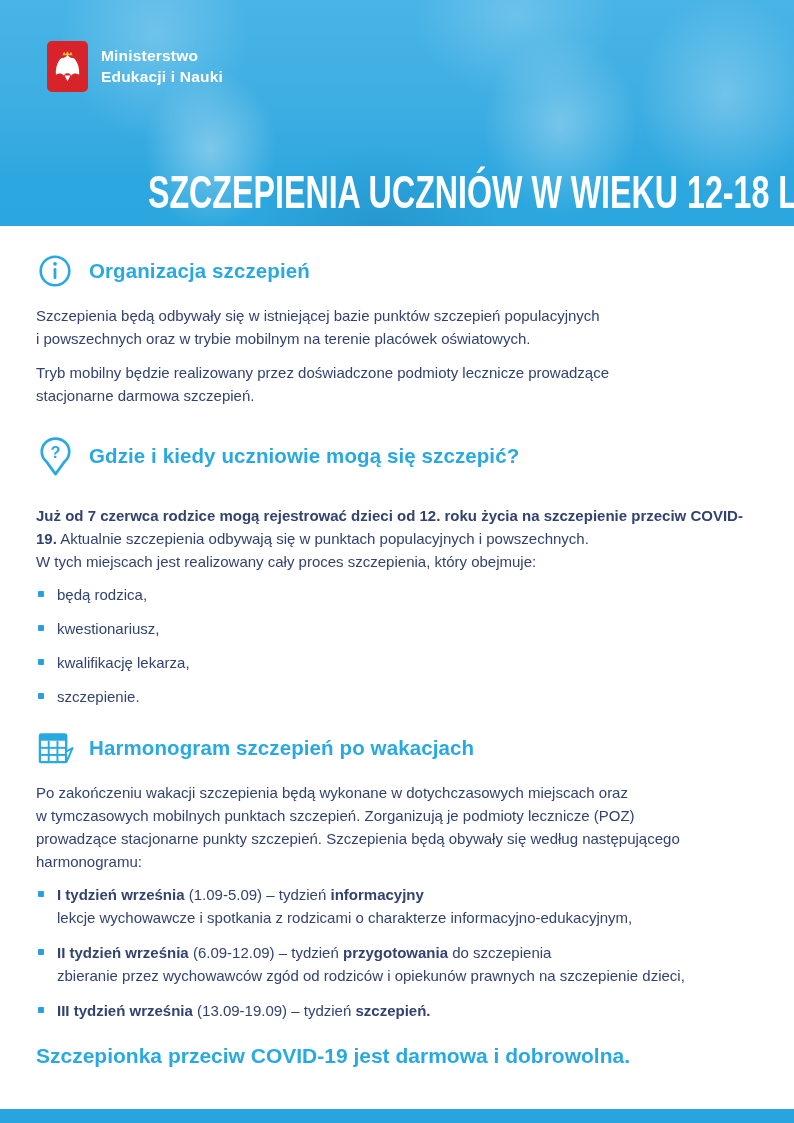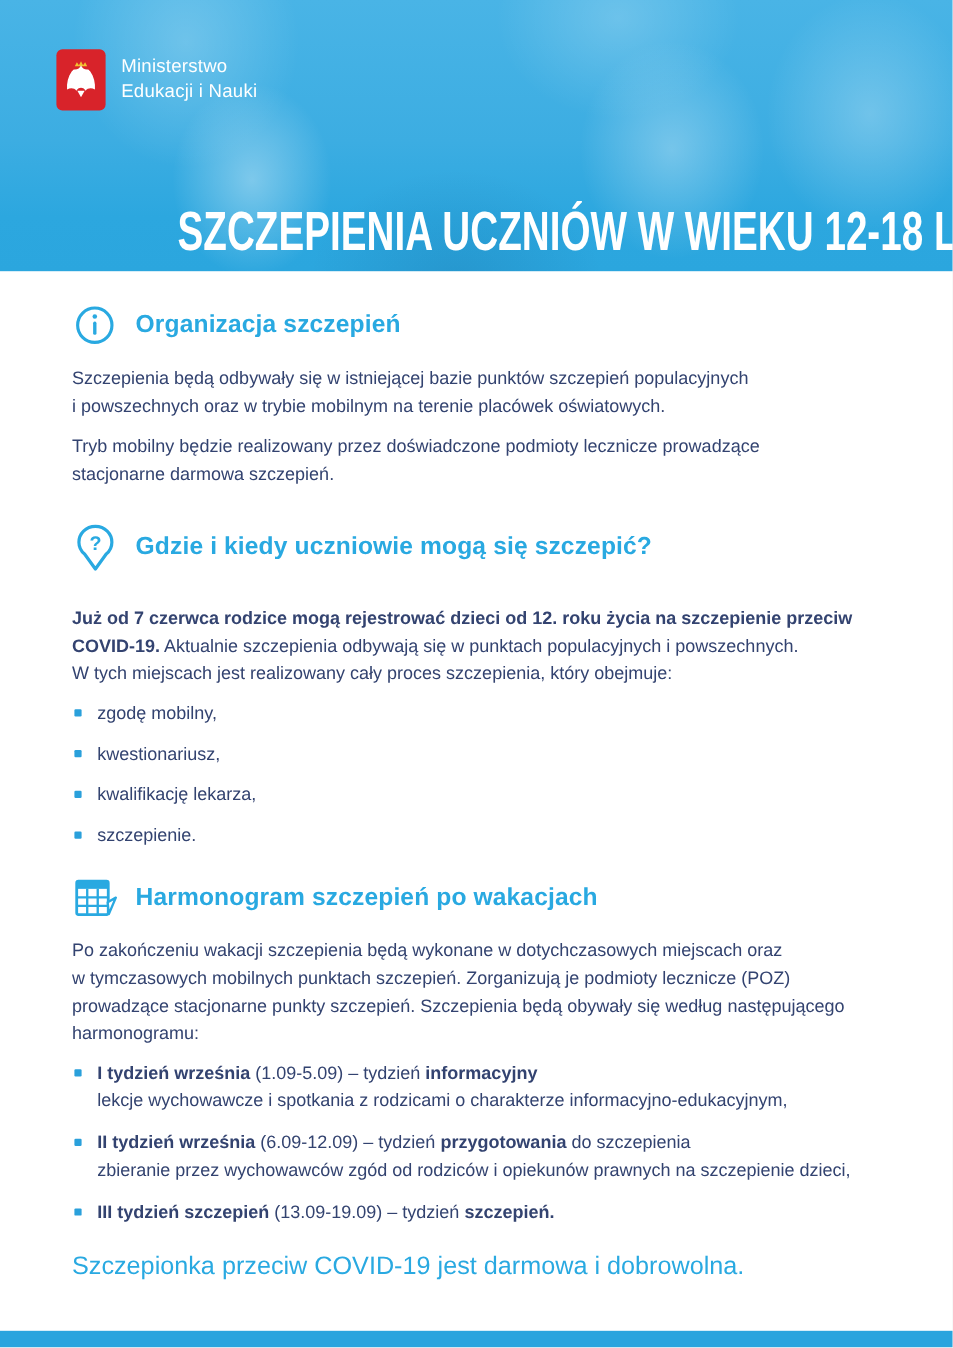--- a/index.html
+++ b/index.html
@@ -31,21 +31,21 @@
     position:absolute; top:41px; left:47px;
     display:flex; align-items:center; gap:13px;
   }
   .crest {
     width:41px; height:51px;
     background:#d8232a;
     border-radius:5px;
     display:flex; align-items:center; justify-content:center;
   }
   .ministry-name {
-    color:#ffffff; font-size:15.5px; line-height:1.3; font-weight:400;
+    color:#ffffff; font-size:15.5px; line-height:1.3; font-weight:700;
     letter-spacing:.2px;
   }
   .hero-title {
     position:absolute; left:0; right:0; bottom:11px;
     text-align:center;
     color:#ffffff;
     font-size:46px; font-weight:700;
     line-height:1;
   }
   .condensed {
@@ -60,21 +60,21 @@
     height:66px;
     background:#ffffff;
     display:flex; align-items:center; justify-content:center;
   }
   .subtitle {
     color:#2ca7df;
     font-size:45px; font-weight:700; line-height:1;
   }
 
   
-  .content { padding:0 60px; font-size:15px; }
+  .content { padding:0 36px; font-size:15px; }
 
   .section-head {
     display:flex; align-items:center; gap:15px;
     margin-top:25px;
     color:#29a9e1;
   }
   .section-head .icon {
     width:38px; height:40px; flex:none;
     display:flex; align-items:center; justify-content:center;
   }
@@ -103,21 +103,21 @@
     width:6px; height:6px;
     background:#2aa0db;
     border-radius:1px;
   }
   ul.schedule li { margin-bottom:12px; line-height:23px; }
   ul.schedule li::before { top:8px; }
 
   .statement {
     margin-top:22px;
     color:#29a9e1;
-    font-size:21px; font-weight:400;
+    font-size:21px; font-weight:700;
   }
 
   .bottom-bar {
     position:absolute; left:0; right:0; bottom:0;
     height:14px;
     background:#29a4de;
   }
 </style>
 </head>
 <body>
@@ -166,21 +166,21 @@
         <svg width="37" height="41" viewBox="0 0 36 40">
           <path d="M18 2.6 C10.2 2.6 4.6 8.5 4.6 15.4 c0 4 1.8 7.3 4.6 9.6 L18 37.2 l8.8 -12.2 c2.8 -2.3 4.6 -5.6 4.6 -9.6 C31.4 8.5 25.8 2.6 18 2.6 Z" fill="none" stroke="#29a9e1" stroke-width="2.6" stroke-linejoin="round"></path>
           <text x="18" y="21.5" text-anchor="middle" font-family="Liberation Sans, sans-serif" font-size="16" font-weight="700" fill="#29a9e1">?</text>
         </svg>
       </span>
       <h2>Gdzie i kiedy uczniowie mogą się szczepić?</h2>
     </div>
     <p class="para" style="margin-top:28px"><span class="b">Już od 7 czerwca rodzice mogą rejestrować dzieci od 12. roku życia na szczepienie przeciw COVID-19.</span><span> Aktualnie szczepienia odbywają się w punktach populacyjnych i powszechnych.
 W tych miejscach jest realizowany cały proces szczepienia, który obejmuje:</span></p>
     <ul class="checks">
-      <li>zgodę mobilny,</li>
+      <li>będą rodzica,</li>
       <li>kwestionariusz,</li>
       <li>kwalifikację lekarza,</li>
       <li>szczepienie.</li>
     </ul>
 
     <div class="section-head" style="margin-top:22px">
       <span class="icon">
         <svg width="37" height="39" viewBox="0 0 38 38">
           <rect x="3" y="4.5" width="27" height="28.5" rx="1.5" fill="none" stroke="#29a9e1" stroke-width="2.4"></rect>
           <rect x="3" y="4.5" width="27" height="6.5" fill="#29a9e1"></rect>
@@ -200,21 +200,21 @@
     <ul class="checks schedule" style="margin-top:10px">
       <li>
         <span class="b">I tydzień września</span><span> (1.09-5.09)  –  tydzień </span><span class="b">informacyjny</span>
         <div>lekcje wychowawcze i spotkania z rodzicami o charakterze informacyjno-edukacyjnym,</div>
       </li>
       <li>
         <span class="b">II tydzień września</span><span> (6.09-12.09)  –  tydzień </span><span class="b">przygotowania</span><span> do szczepienia</span>
         <div>zbieranie przez wychowawców zgód od rodziców i opiekunów prawnych na szczepienie dzieci,</div>
       </li>
       <li>
-        <span class="b">III tydzień szczepień</span><span> (13.09-19.09)  –  tydzień </span><span class="b">szczepień.</span>
+        <span class="b">III tydzień września</span><span> (13.09-19.09)  –  tydzień </span><span class="b">szczepień.</span>
       </li>
     </ul>
 
     <div class="statement">Szczepionka przeciw COVID-19 jest darmowa i dobrowolna.</div>
 
   </div>
 
   <div class="bottom-bar"></div>
 </div>
 

